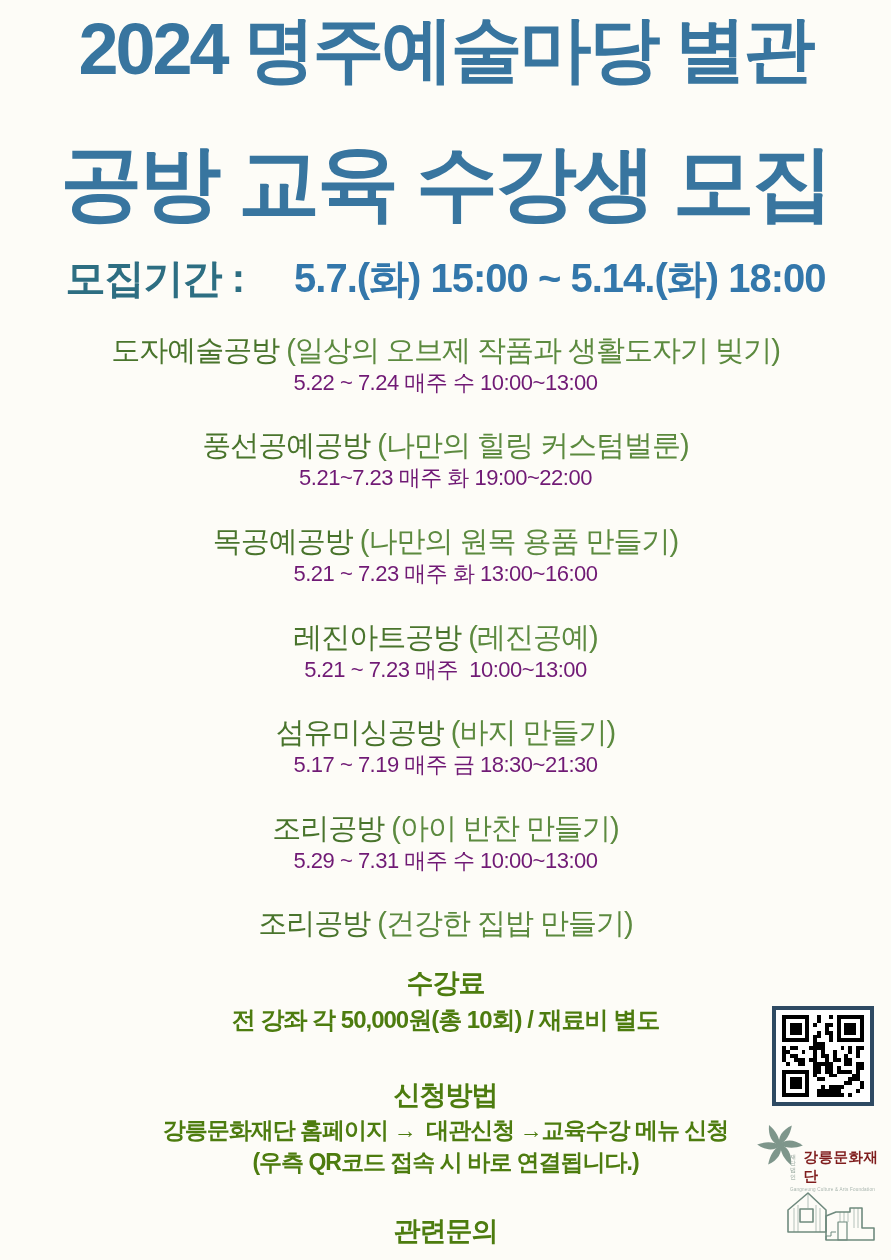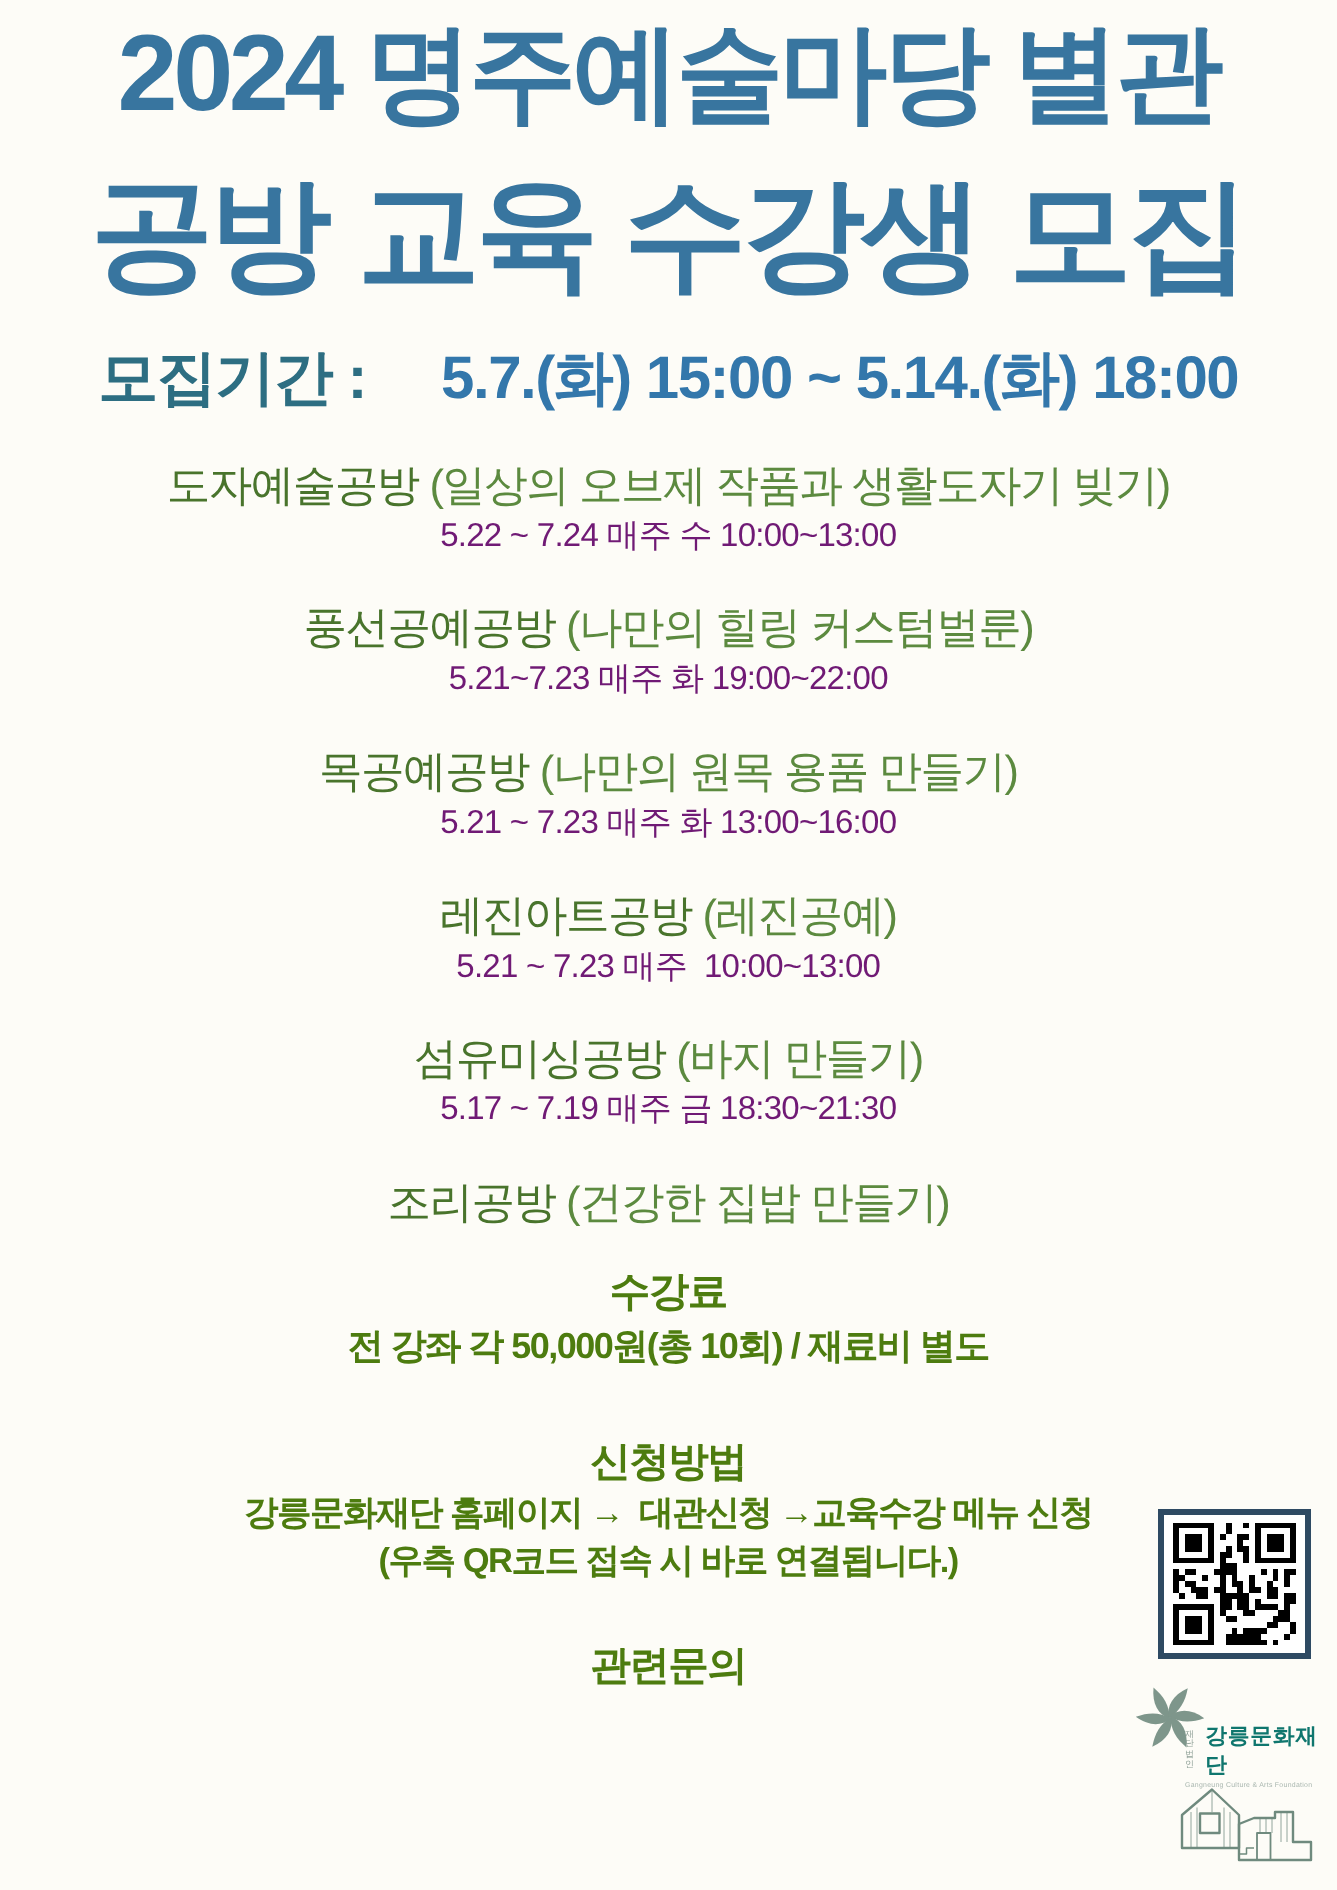--- a/index.html
+++ b/index.html
@@ -12,21 +12,21 @@
   }
   .poster { position:relative; width:891px; height:1172px; text-align:center; }
 
   
   .title-line1 {
     padding-top:12px;
     font-size:72px; font-weight:800; letter-spacing:-3px;
     color:#38759f; line-height:1.05;
   }
   .title-line2 {
-    margin-top:28px;
+    margin-top:54px;
     font-size:82px; font-weight:800; letter-spacing:-3px;
     color:#38759f; line-height:1.0;
   }
 
   
   .recruit-period {
     margin-top:32px;
     font-size:40px; font-weight:800; letter-spacing:-1px;
     line-height:1.1; white-space:pre-wrap;
   }
@@ -65,21 +65,21 @@
     border:4px solid #2e4a63; background:#ffffff;
     padding:5px;
   }
   .qr-frame svg { display:block; width:100%; height:100%; }
 
   .foundation-logo { position:absolute; left:752px; top:1116px; width:138px; height:66px; }
   .pinwheel-icon { position:absolute; left:2px; top:0; width:52px; height:58px; }
   .foundation-text { position:absolute; left:38px; top:32px; width:100px; text-align:left; }
   .foundation-name-row { display:flex; align-items:center; gap:2px; }
   .foundation-prefix { font-size:6px; line-height:1.1; color:#8fa097; white-space:pre-line; }
-  .foundation-name { font-size:14.5px; font-weight:600; color:#0f766e; letter-spacing:0.5px;font-family:Liberation Serif, serif; }
+  .foundation-name { font-size:14.5px; font-weight:600; color:#7f1d1d; letter-spacing:0.5px;font-family:Liberation Serif, serif; }
   .foundation-name-en { font-size:4.6px; color:#a9b6af; margin-top:1px; letter-spacing:0.2px; }
 
   .building-logo { position:absolute; left:778px; top:1188px; width:104px; height:62px; }
   .building-logo svg { width:100%; height:100%; }
 </style>
 </head>
 <body>
 
 <div class="poster">
 
@@ -108,20 +108,24 @@
     <div class="workshop">
       <div class="workshop-name-line"><span class="workshop-name">레진아트공방 </span><span class="workshop-desc">(레진공예)</span></div>
       <div class="workshop-schedule">5.21 ~ 7.23 매주  10:00~13:00</div>
     </div>
 
     <div class="workshop">
       <div class="workshop-name-line"><span class="workshop-name">섬유미싱공방 </span><span class="workshop-desc">(바지 만들기)</span></div>
       <div class="workshop-schedule">5.17 ~ 7.19 매주 금 18:30~21:30</div>
     </div>
 
+    <div class="workshop">
+      <div class="workshop-name-line"><span class="workshop-name">조리공방 </span><span class="workshop-desc">(아이 반찬 만들기)</span></div>
+      <div class="workshop-schedule">5.29 ~ 7.31 매주 수 10:00~13:00</div>
+    </div>
 
     <div class="workshop">
       <div class="workshop-name-line"><span class="workshop-name">조리공방 </span><span class="workshop-desc">(건강한 집밥 만들기)</span></div>
     </div>
 
   </div>
 
   <div class="info-section fee-section">
     <div class="info-heading">수강료</div>
     <div class="info-detail">전 강좌 각 50,000원(총 10회) / 재료비 별도</div>

